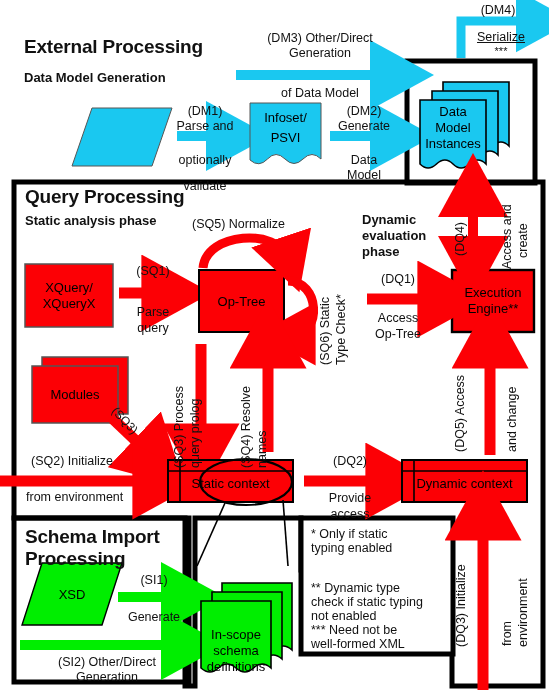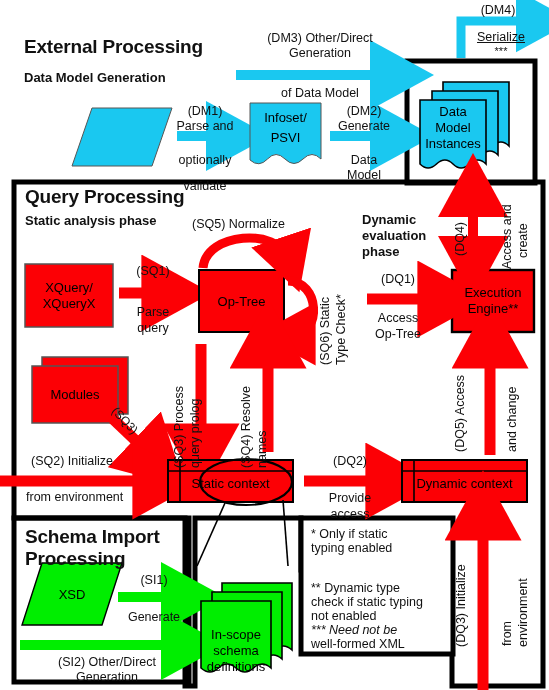--- a/index.html
+++ b/index.html
@@ -215,17 +215,17 @@
 
   <div class="lbl c" style="left:22px;top:655px;width:170px;">(SI2) Other/Direct</div>
   <div class="lbl c" style="left:22px;top:670px;width:170px;">Generation</div>
 
   <div style="position:absolute;left:311px;top:527px;width:136px;">
     <div class="lbl" style="position:static;">* Only if static</div>
     <div class="lbl" style="position:static;">typing enabled</div>
     <div class="lbl" style="position:static;margin-top:26px;">** Dynamic type</div>
     <div class="lbl" style="position:static;">check if static typing</div>
     <div class="lbl" style="position:static;">not enabled</div>
-    <div class="lbl" style="position:static;font-style:italic;">*** Need not be</div>
+    <div class="lbl" style="position:static;">*** Need not be</div>
     <div class="lbl" style="position:static;">well-formed XML</div>
   </div>
 
 </div>
 
 </body></html>

